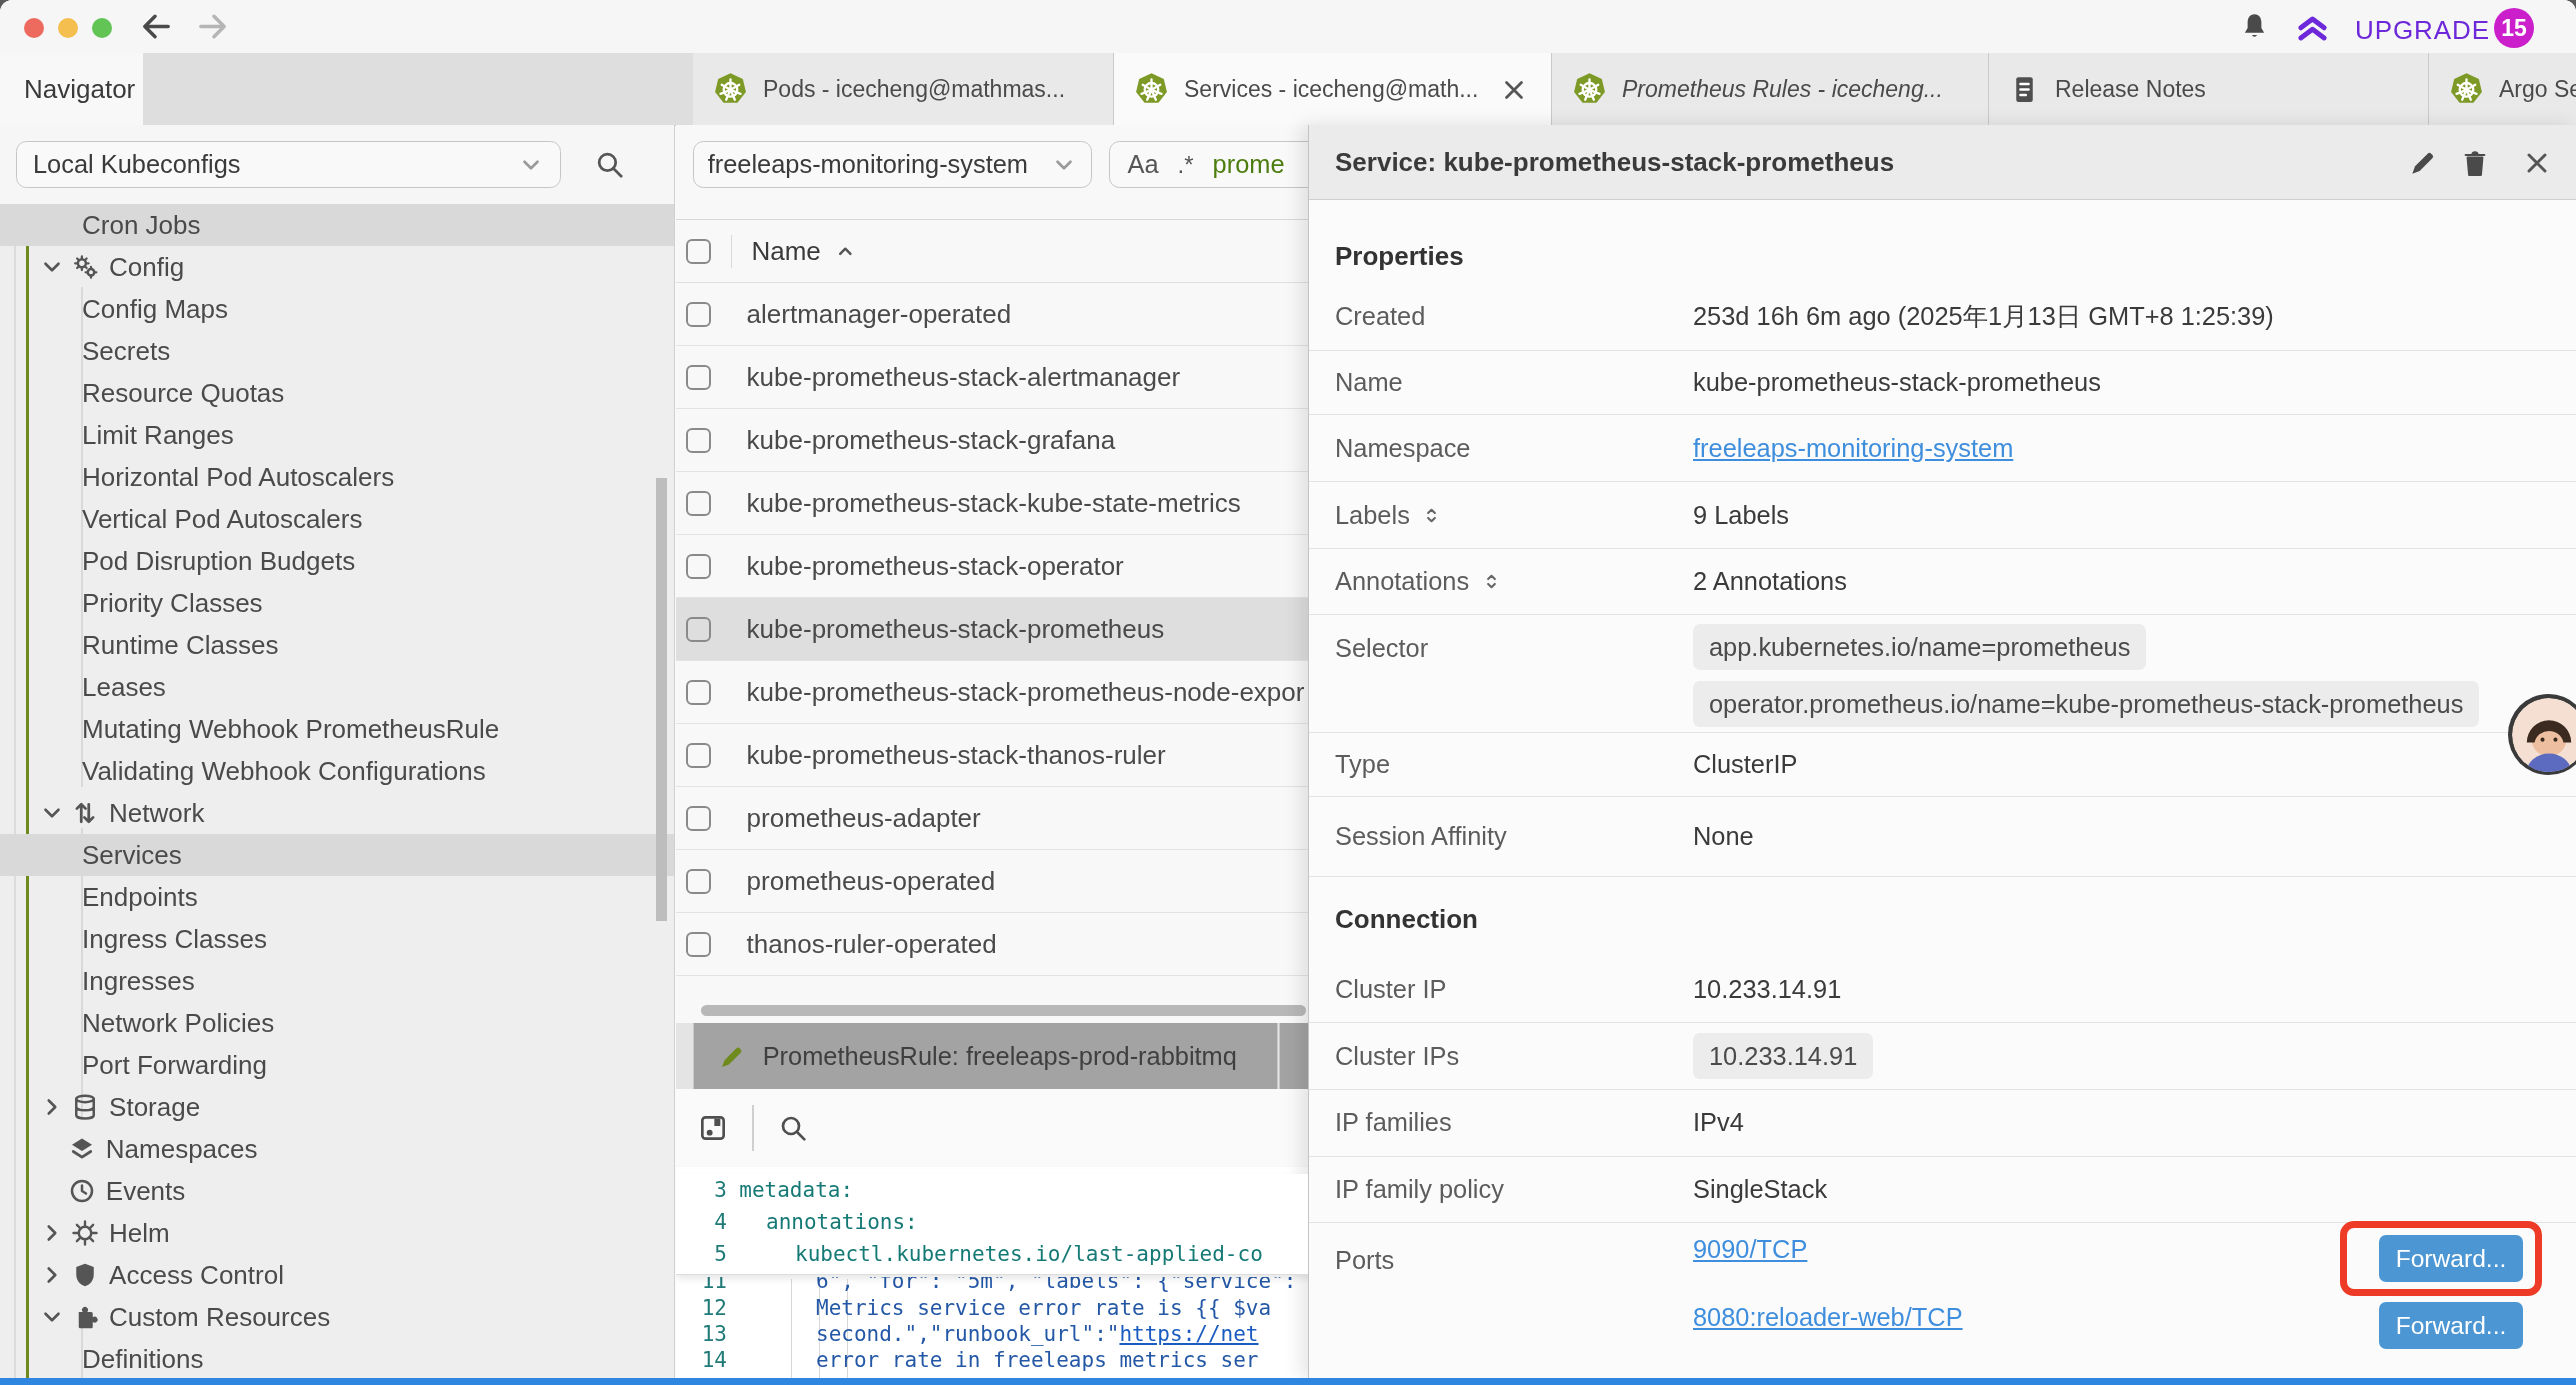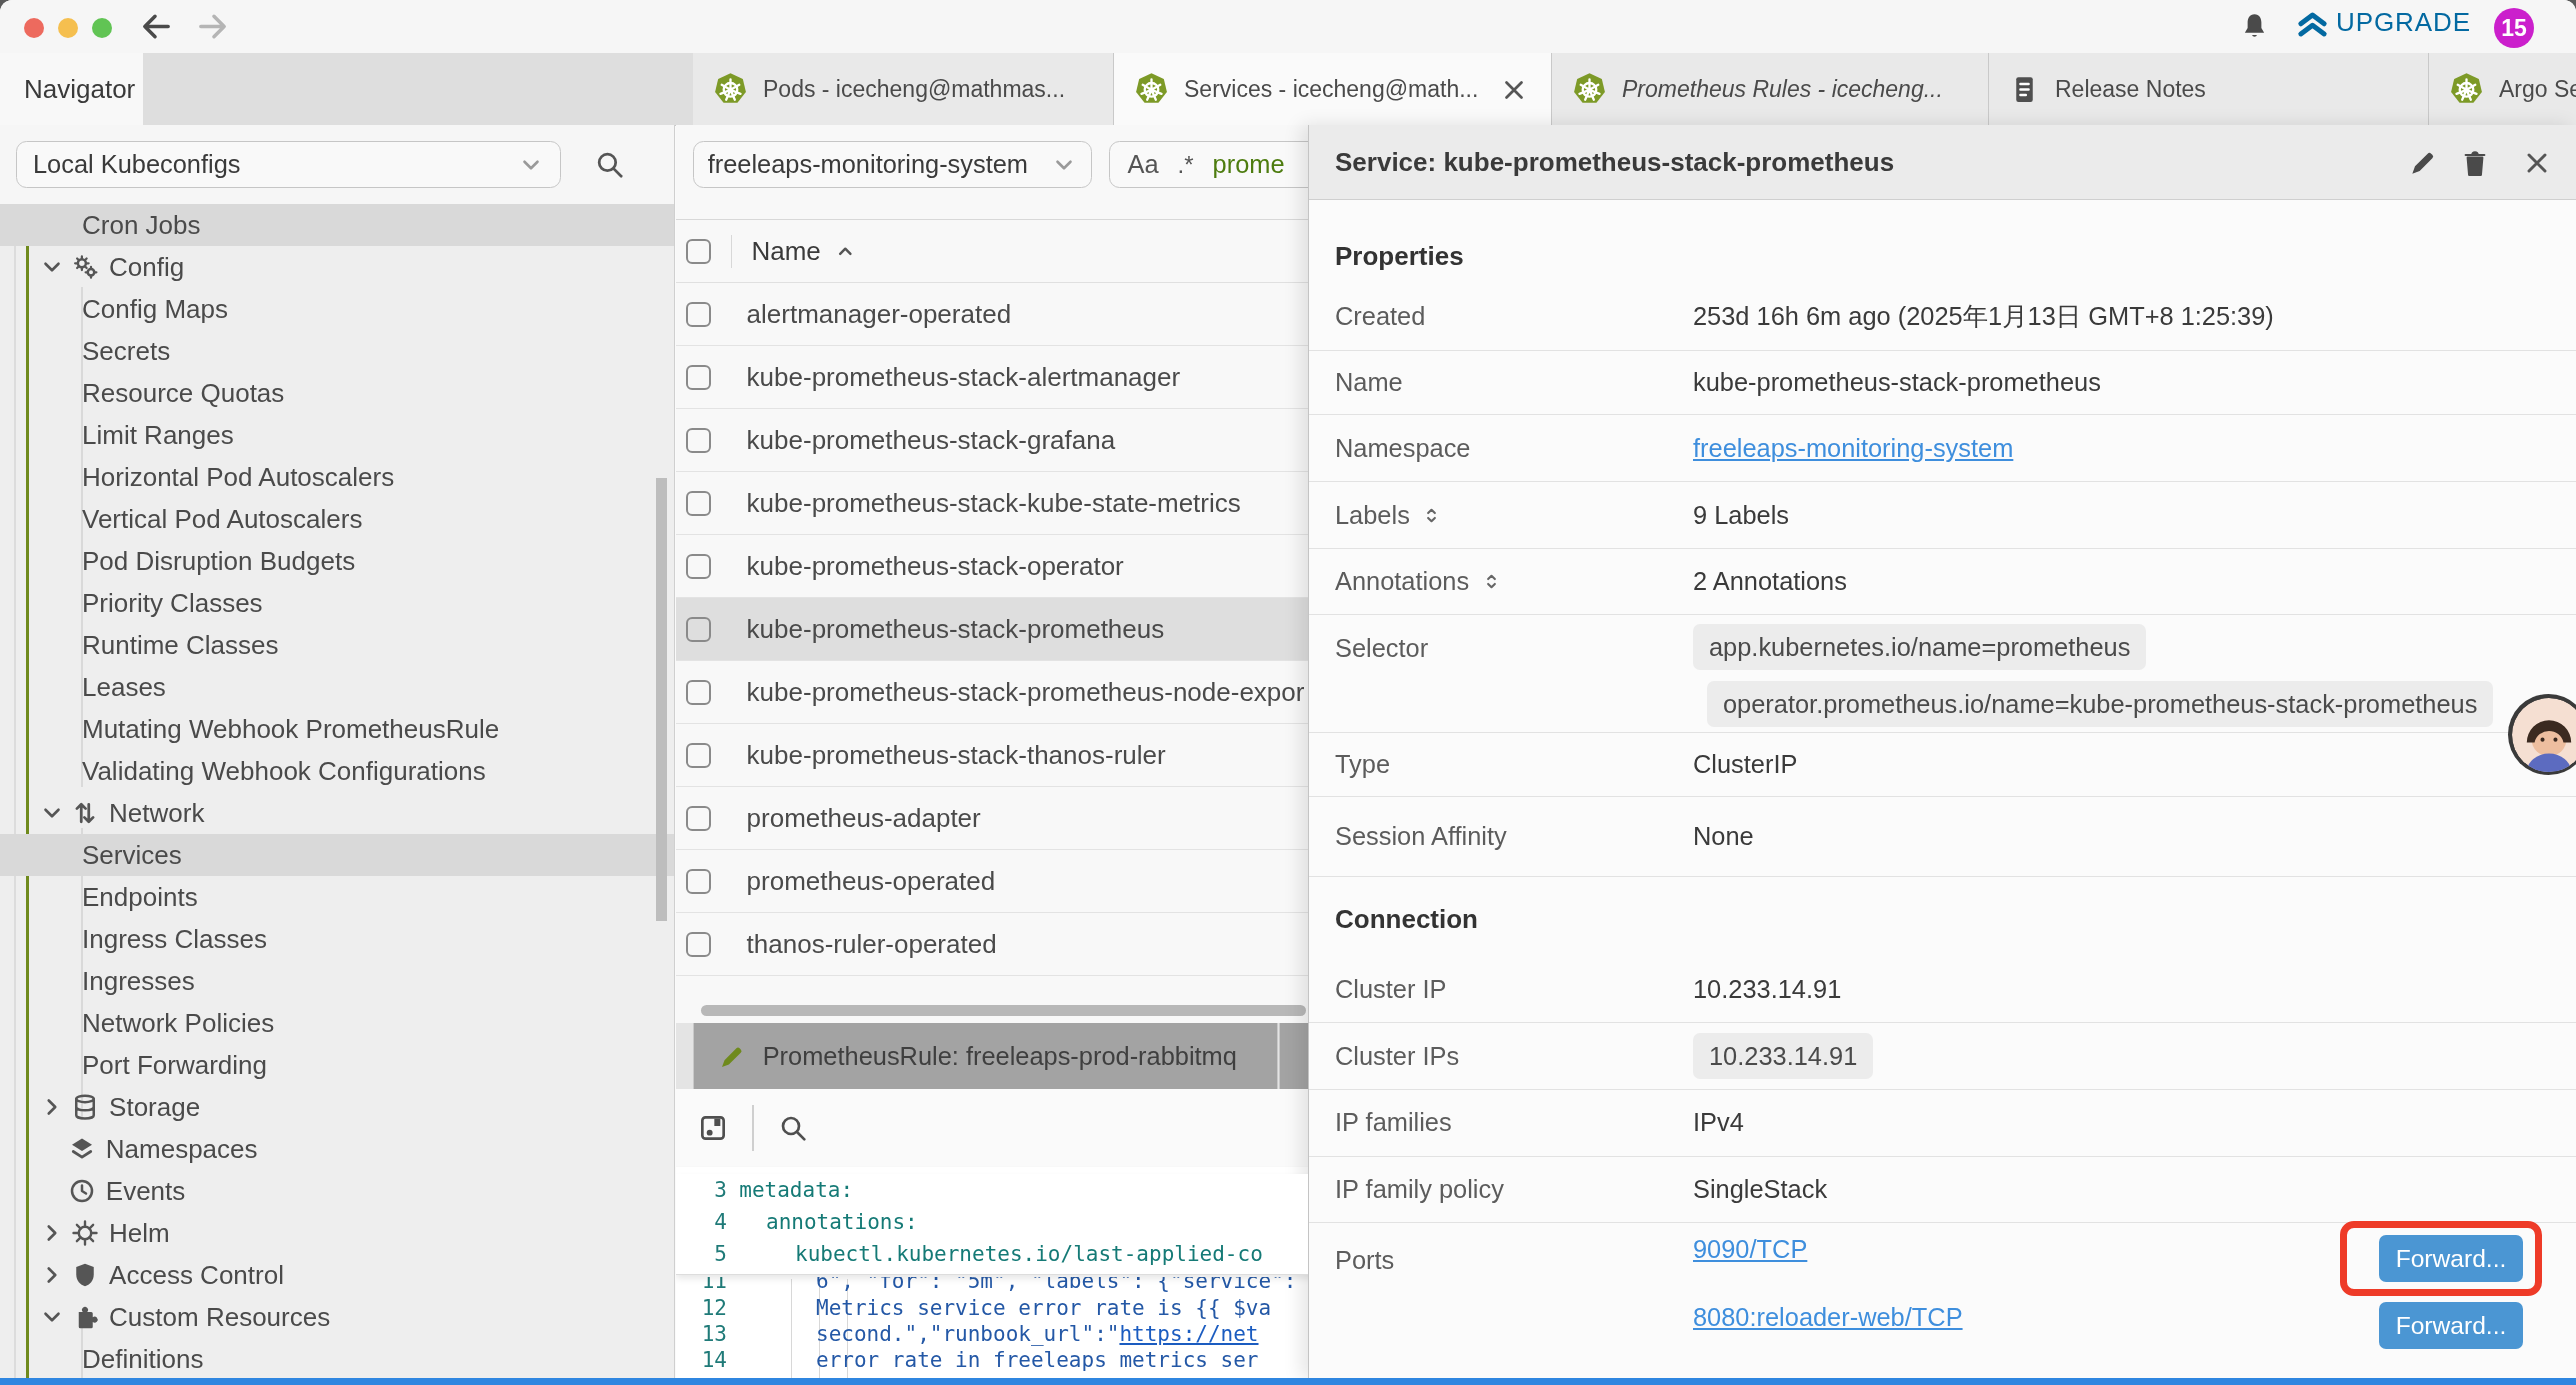--- a/index.html
+++ b/index.html
@@ -6,21 +6,21 @@
   body{width:2576px;height:1385px;position:relative;overflow:hidden;
        font-family:"Liberation Sans","DejaVu Sans",sans-serif;color:#3f3f3f;}
   #app{position:absolute;inset:0;background:#fafafa;border-radius:12.3px 12.3px 0 0;overflow:hidden;}
   
   #titlebar{position:absolute;left:0;top:0;width:2576px;height:53px;background:#f6f6f6;border-bottom:0.9px solid #d2d2d2;}
   .tl{position:absolute;top:18.4px;width:20px;height:20px;border-radius:50%;}
   #tl-red{left:24px;background:#ed6a5e;} #tl-yellow{left:58px;background:#f5bf4f;} #tl-green{left:92px;background:#61c454;}
   .navarrow{position:absolute;top:8.8px;width:35px;height:35px;}
   #back-arrow{left:139px;color:#4a4a4a;} #fwd-arrow{left:195px;color:#b5b5b5;}
   #bell{position:absolute;left:2238px;top:9.6px;width:33px;height:33px;color:#4a4a4a;}
-  #upgrade{position:absolute;left:2295px;top:7px;height:39px;display:flex;align-items:flex-start;gap:6px;color:#0369a1;}
+  #upgrade{position:absolute;left:2295px;top:7px;height:39px;display:flex;align-items:flex-end;gap:25px;color:#6d28d9;}
   #upgrade .ic{width:35px;height:35px;}
   #upgrade .lbl{font-size:26px;letter-spacing:0.9px;}
   #badge{position:absolute;left:2494px;top:8px;width:40px;height:40px;border-radius:50%;background:#cb1fcc;color:#fff;
          font-size:23px;font-weight:bold;display:flex;align-items:center;justify-content:center;}
   
   #tabstrip{position:absolute;left:0;top:53px;width:2576px;height:72px;background:#dedede;border-bottom:0.9px solid #c9c9c9;}
   .tab{position:absolute;top:0;height:72px;display:flex;align-items:center;gap:14px;padding:0 19px;box-sizing:border-box;
        background:#e9e9e9;border-right:0.9px solid #c9c9c9;font-size:23px;color:#4a4a4a;white-space:nowrap;overflow:hidden;}
   .tab .k8s{width:37px;height:37px;flex:0 0 auto;}
   .tab.active{background:#fafafa;height:73px;border-right:0.9px solid #c9c9c9;}
@@ -589,21 +589,21 @@
               <path d="M8.5 9.5 L12 6 L15.5 9.5 M8.5 14.5 L12 18 L15.5 14.5" stroke-width="2.2"></path>
             </svg>
           </span>
         </span>
       <span class="dvalue">2 Annotations</span>
     </div>
     <div class="drow" style="top:490px;height:118px;align-items:flex-start;">
       <span class="dlabel" style="margin-top:19px;">Selector</span>
       <span>
         <span class="chip" style="margin-top:8.8px;">app.kubernetes.io/name=prometheus</span><br>
-        <span class="chip" style="margin-top:10.5px;margin-left:14px;">operator.prometheus.io/name=kube-prometheus-stack-prometheus</span>
+        <span class="chip" style="margin-top:10.5px;">operator.prometheus.io/name=kube-prometheus-stack-prometheus</span>
       </span>
     </div>
     <div class="drow" style="top:608px;height:64px;">
       <span class="dlabel">Type</span>
       <span class="dvalue">ClusterIP</span>
     </div>
     <div class="drow" style="top:672px;height:80px;">
       <span class="dlabel">Session Affinity</span>
       <span class="dvalue">None</span>
     </div>

